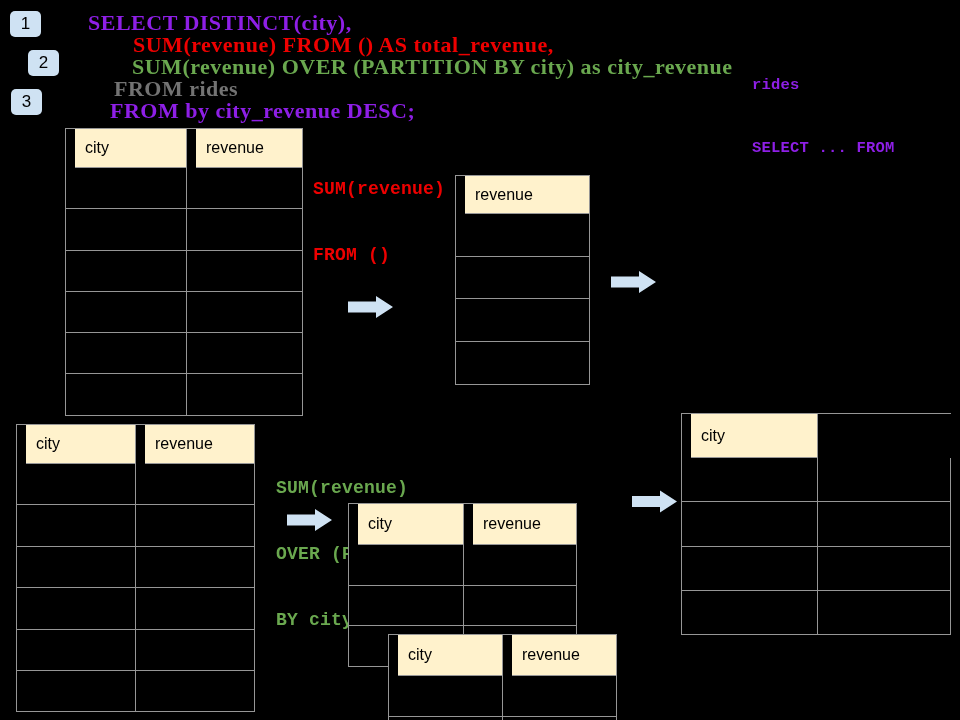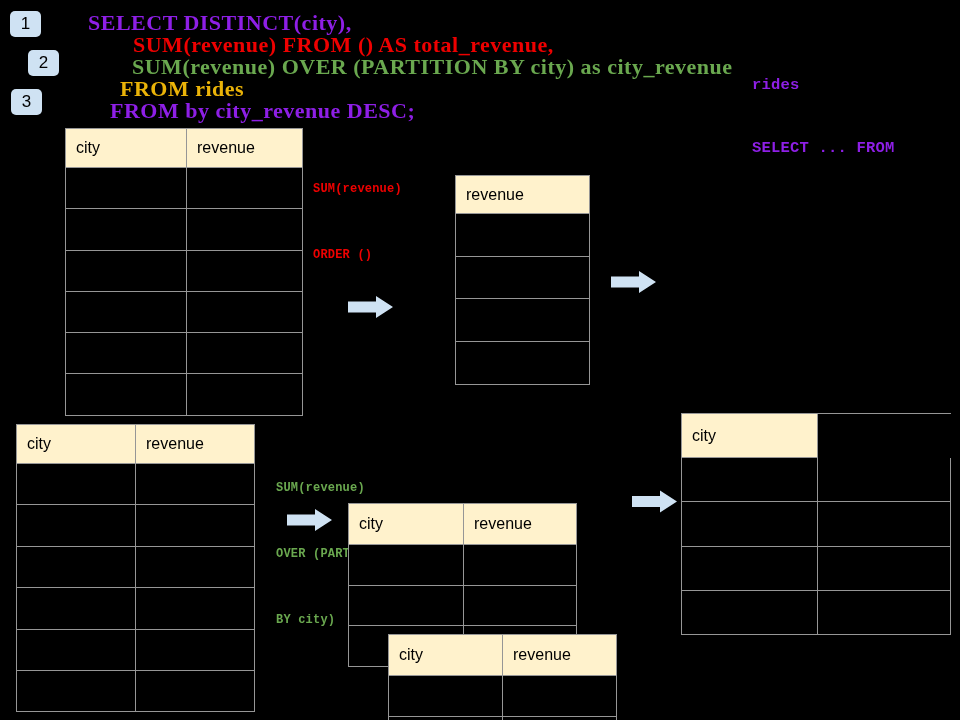--- a/index.html
+++ b/index.html
@@ -14,21 +14,21 @@
   .abs { position: absolute; }
 
   
   .code {
     font-family: "Liberation Mono", "DejaVu Sans Mono", monospace;
     font-weight: bold;
     white-space: pre;
   }
   .code-main { font-size: 22px; line-height: 22px; letter-spacing: 0.5px; font-family: Liberation Serif, serif; }
   .code-side { font-size: 15.5px; line-height: 21px; letter-spacing: 0.2px; }
-  .code-note { font-size: 12px; line-height: 22px; letter-spacing: 0.2px; }
+  .code-note { font-size: 18px; line-height: 22px; letter-spacing: 0.2px; }
 
   
   .badge {
     width: 31px; height: 26px;
     border-radius: 5px;
     display: flex; align-items: center; justify-content: center;
     font-size: 17px; color: #000;
   }
 
   
@@ -42,46 +42,46 @@
   .tbl .hrow { height: var(--hh); }
   .tbl .brow { height: var(--rh); }
   .tbl .cell {
     border-right: 1px solid var(--bc);
     border-bottom: 1px solid var(--bc);
   }
   .tbl .hcell {
     background: var(--hbg);
     display: flex; align-items: center;
     padding-left: 10px;
-    font-size: 16px; color: #000;
+    font-size: 16px; color: #000; margin-left: 9px;
   }
 
   .arrow { display: block; }
 </style>
 </head>
 <body style="background: rgb(0, 0, 0);">
 
 <div class="abs badge" style="left: 10px; top: 11px; background: rgb(207, 226, 243);">1</div>
 <div class="abs badge" style="left: 28px; top: 50px; background: rgb(207, 226, 243);">2</div>
 <div class="abs badge" style="left: 11px; top: 89px; background: rgb(207, 226, 243);">3</div>
 
 <div class="abs code code-main" style="left: 88px; top: 12px; color: rgb(142, 31, 230);">SELECT DISTINCT(city),</div>
 <div class="abs code code-main" style="left: 133px; top: 34px; color: rgb(238, 0, 0);">SUM(revenue) FROM () AS total_revenue,</div>
 <div class="abs code code-main" style="left: 132px; top: 56px; color: rgb(106, 168, 79);">SUM(revenue) OVER (PARTITION BY city) as city_revenue</div>
-<div class="abs code code-main" style="left: 120px; top: 78px; color: #eab308;">FROM rides</div>
+<div class="abs code code-main" style="left: 114px; top: 78px; color: #737373;">FROM rides</div>
 <div class="abs code code-main" style="left: 110px; top: 100px; color: rgb(142, 31, 230);">FROM by city_revenue DESC;</div>
 
 <div class="abs code code-side" style="left: 752px; top: 33px; color: rgb(142, 31, 230);">
   <div>rides</div>
   <div>SELECT ... FROM</div>
 </div>
 
 <div class="abs code code-note" style="left: 313px; top: 134px; color: rgb(238, 0, 0);">
   <div>SUM(revenue)</div>
-  <div>ORDER ()</div>
+  <div>FROM ()</div>
 </div>
 
 <div class="abs code code-note" style="left: 276px; top: 433px; color: rgb(106, 168, 79);">
   <div>SUM(revenue)</div>
   <div>OVER (PARTITION</div>
   <div>BY city)</div>
 </div>
 
 <div class="tbl" style="left:65px;  top:128px; --cols:121px 116px; --hh:39px;   --rh:41.3px;">
     <div class="row hrow">

